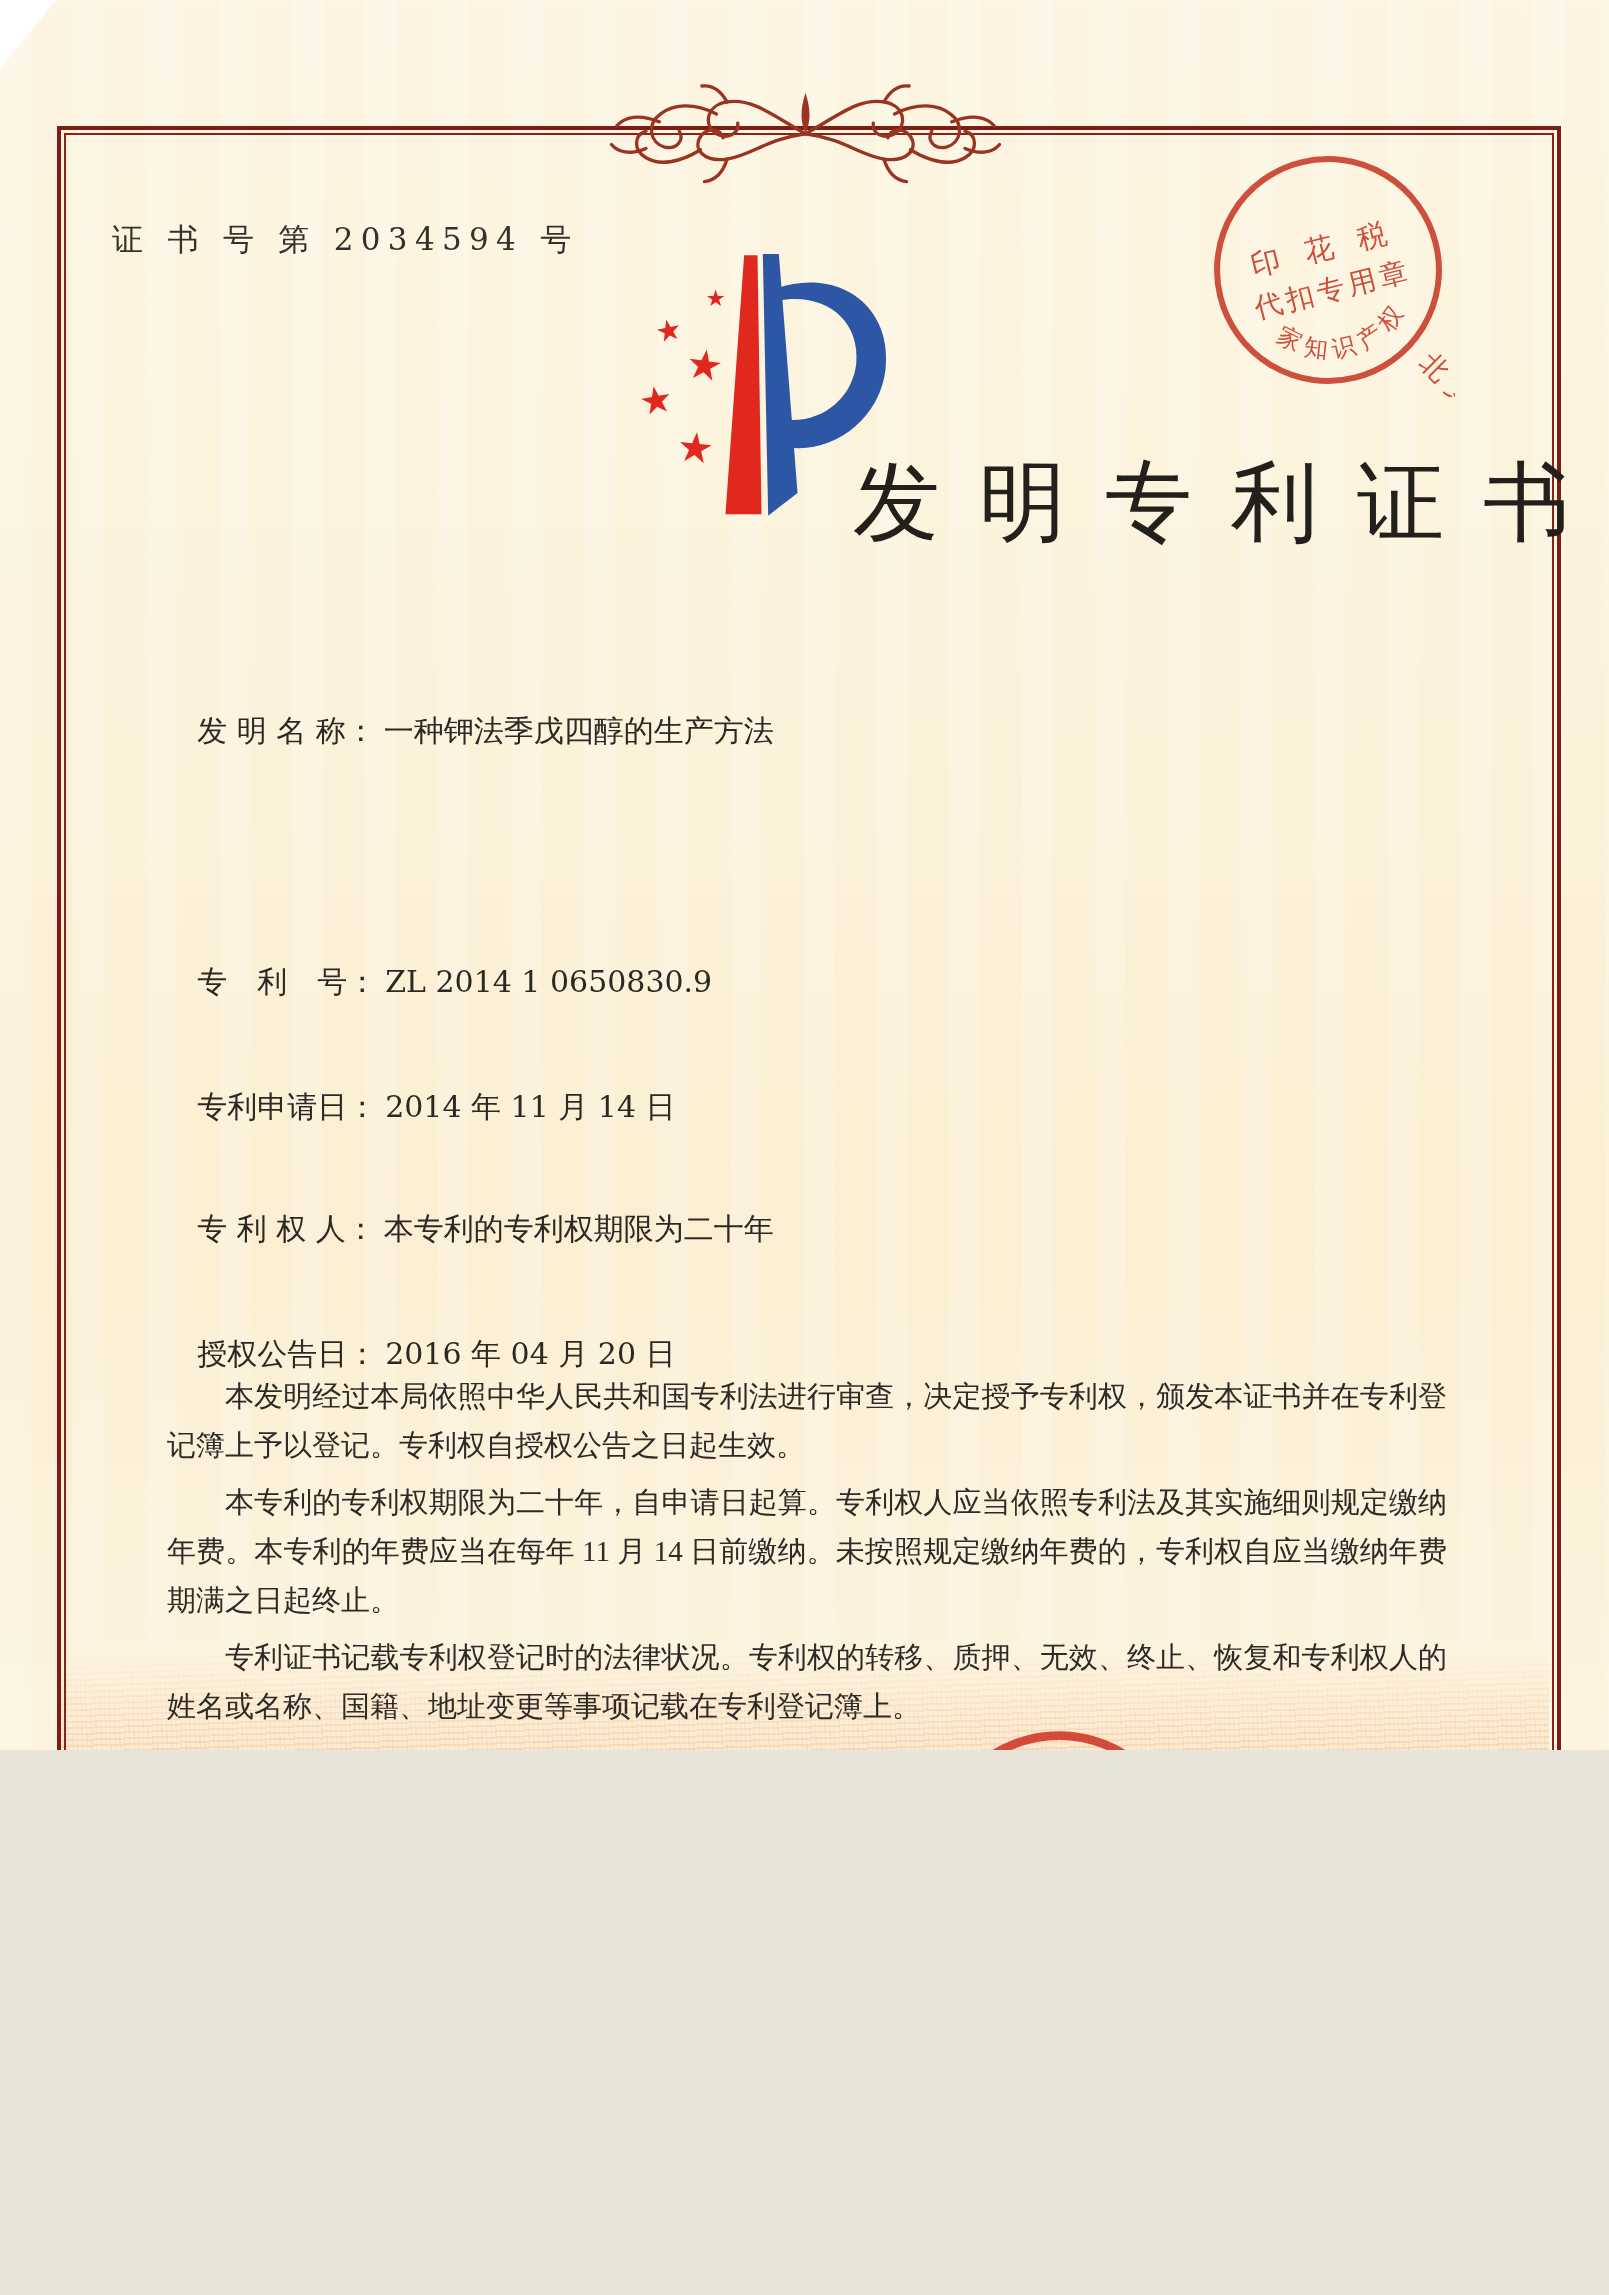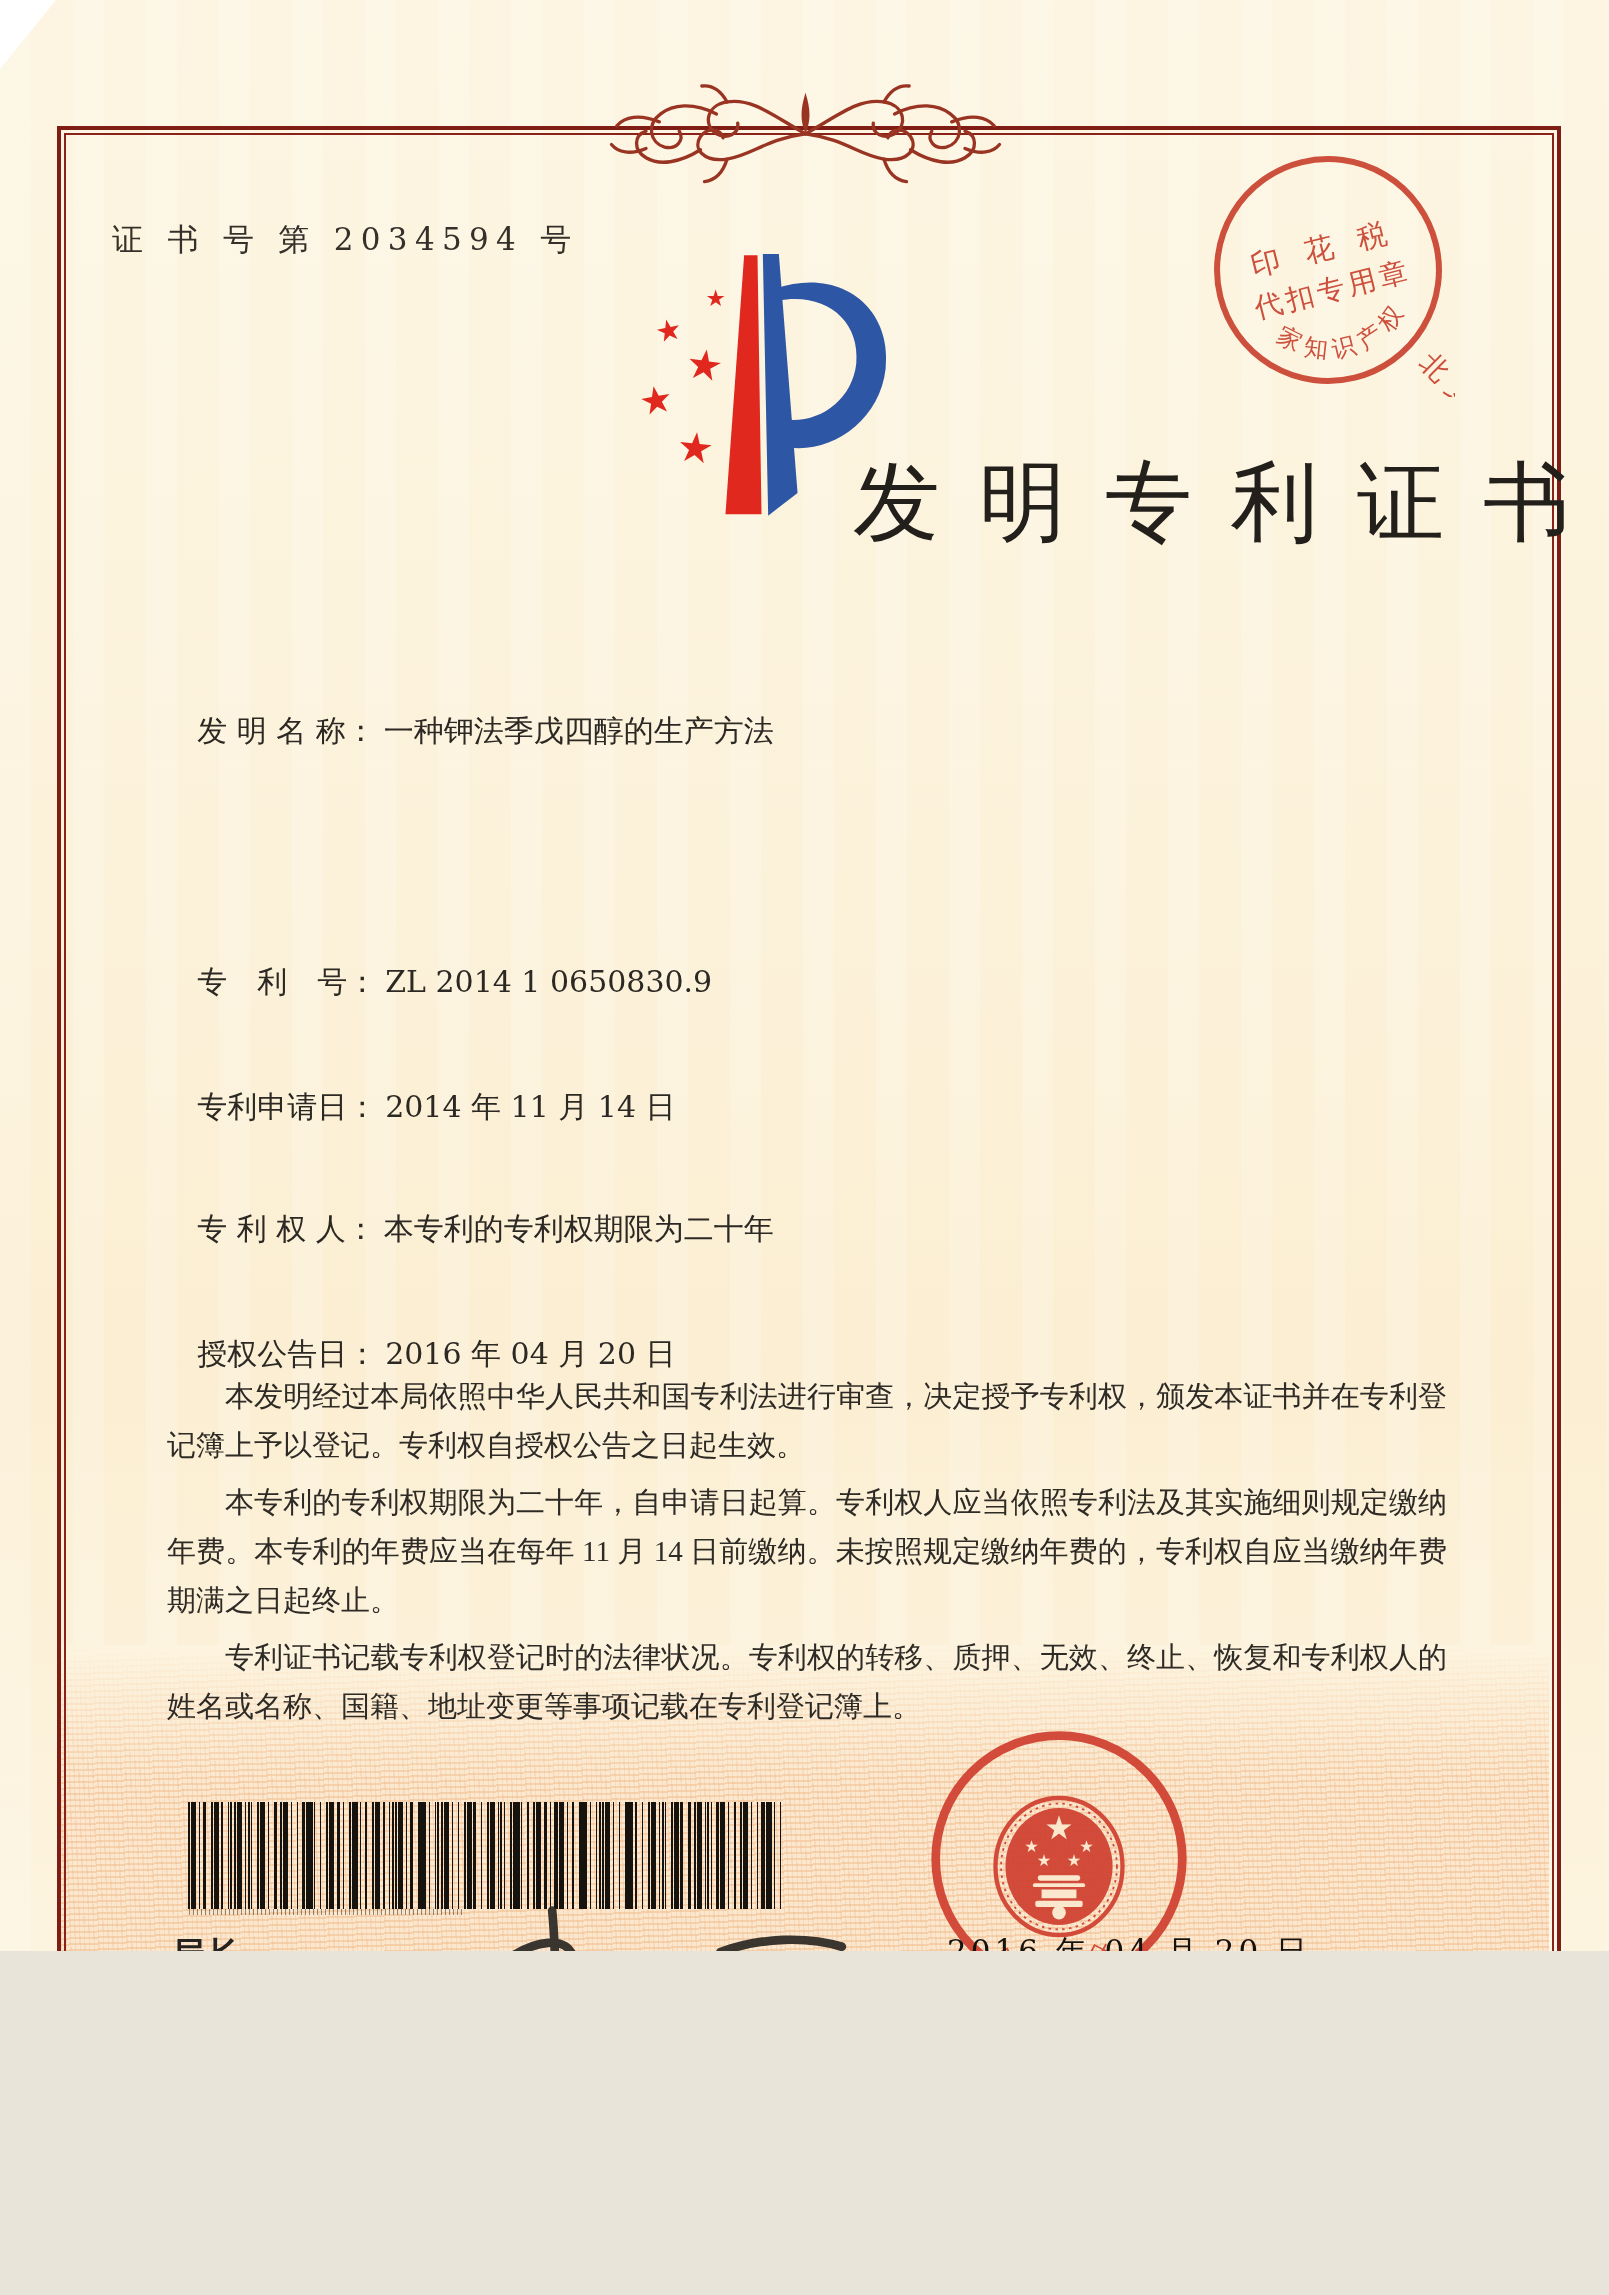--- a/index.html
+++ b/index.html
@@ -1,16 +1,16 @@
 <!DOCTYPE html>
 <html style="font-size:10.7px"><head>
 <meta charset="utf-8">
 <style>
   html,body{margin:0;padding:0;background:#e8e4da;}
-  .page{position:relative;width:1609px;height:1951px;margin:0 auto;overflow:hidden;
+  .page{position:relative;width:1609px;height:1750px;margin:0 auto;overflow:hidden;
     font-family:"DejaVu Serif","Liberation Serif",serif;
     background:
       repeating-linear-gradient(90deg, rgba(255,255,255,.18) 0 31px, rgba(0,0,0,0) 31px 73px),
       linear-gradient(180deg,#fdf5e2 0%,#fcf2da 45%,#fbeed2 70%,#fdf4df 100%);
     color:#2e2a25;}
   .corner-cut{position:absolute;left:0;top:0;width:56px;height:69px;background:#ffffff;
     clip-path:polygon(0 0,100% 0,0 100%);z-index:9;}
   
   .waveband{position:absolute;left:60px;right:60px;top:1645px;height:549px;z-index:1;
     background:

